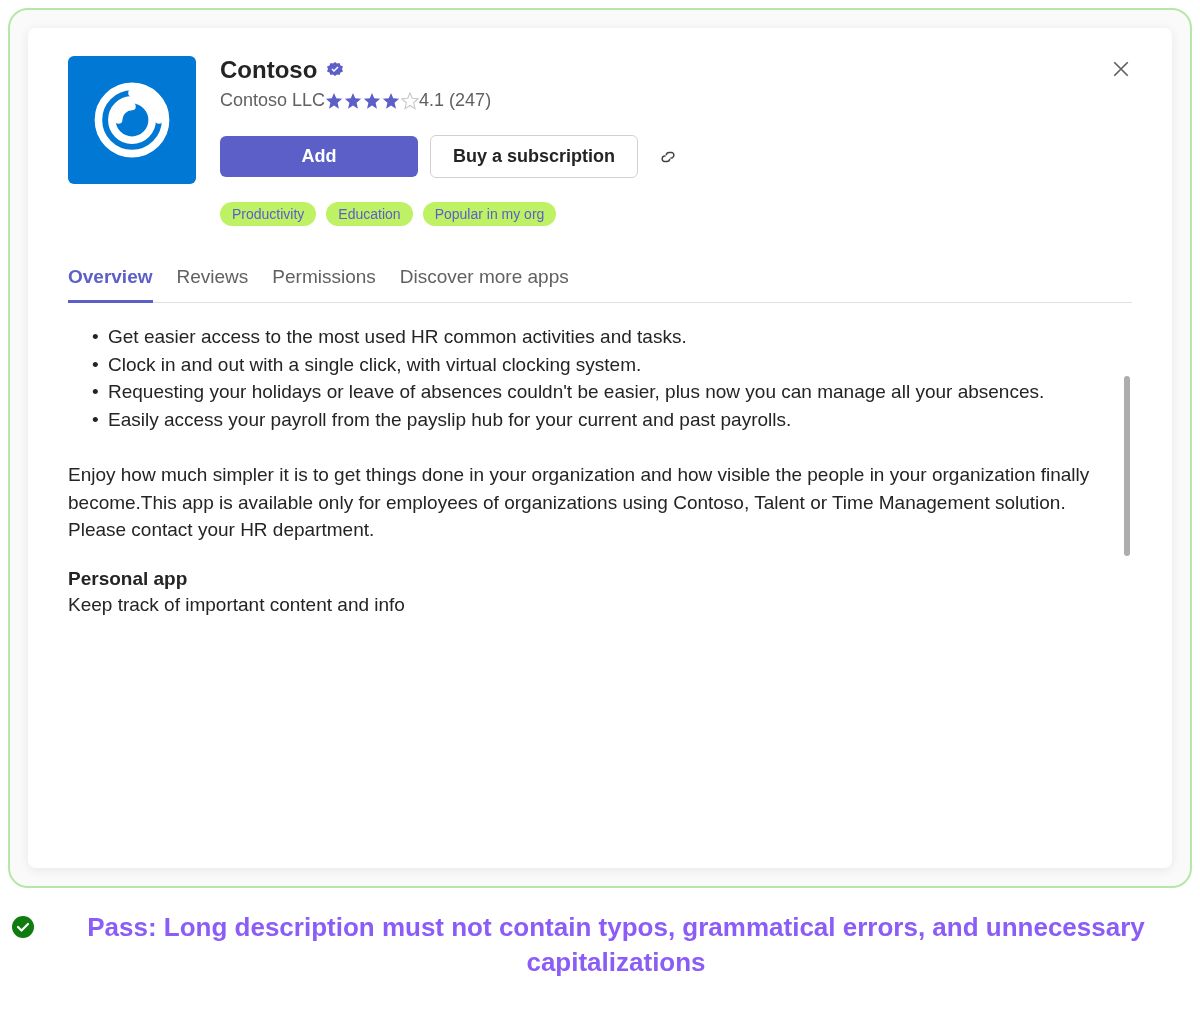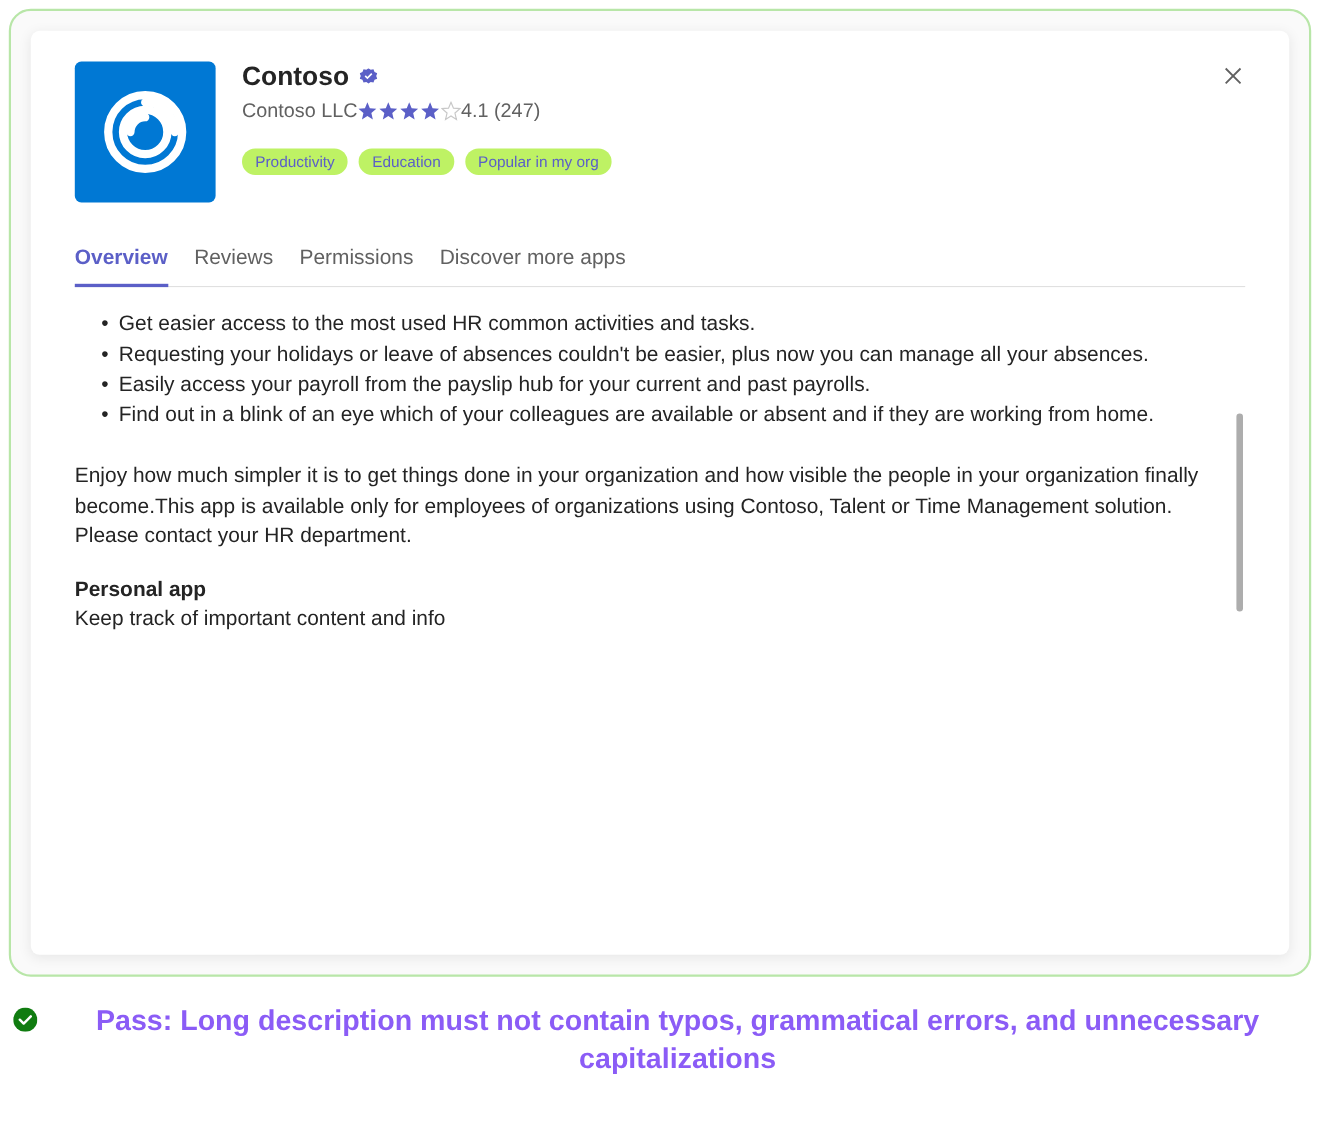--- a/index.html
+++ b/index.html
@@ -276,43 +276,52 @@
               </svg>
               <svg viewBox="0 0 20 20" class="star filled">
                 <path d="M10 1 L12.5 7 L19 7.5 L14 12 L15.5 18.5 L10 15 L4.5 18.5 L6 12 L1 7.5 L7.5 7 Z" fill="currentColor"></path>
               </svg>
               <svg viewBox="0 0 20 20" class="star empty">
                 <path d="M10 1 L12.5 7 L19 7.5 L14 12 L15.5 18.5 L10 15 L4.5 18.5 L6 12 L1 7.5 L7.5 7 Z" fill="none" stroke="currentColor" stroke-width="1.2"></path>
               </svg>
             </div>
           <div class="rating-text">4.1 (247)</div>
         </div>
+        <div class="button-row">
+          <button class="btn-primary">Add</button>
+          <button class="btn-secondary">Buy a subscription</button>
+          <div class="link-btn">
+            <svg viewBox="0 0 20 20">
+              <path d="M7.5 10 a3 3 0 0 1 0-4 l2-2 a3 3 0 0 1 4 4 l-1 1 M12.5 10 a3 3 0 0 1 0 4 l-2 2 a3 3 0 0 1 -4 -4 l1 -1" stroke="currentColor" stroke-width="1.5" fill="none" transform="rotate(45 10 10)"></path>
+            </svg>
+          </div>
+        </div>
         <div class="tags-row" id="tags-container">
             <div class="tag">Productivity</div>
             <div class="tag">Education</div>
             <div class="tag">Popular in my org</div>
           </div>
       </div>
     </div>
 
     <div class="tabs" id="tabs-container">
         <div class="tab active">Overview</div>
         <div class="tab">Reviews</div>
         <div class="tab">Permissions</div>
         <div class="tab">Discover more apps</div>
       </div>
 
     <div class="scrollbar-track"></div>
 
     <div class="content-scroll">
       <ul class="bullets" id="bullets-container">
           <li>Get easier access to the most used HR common activities and tasks.</li>
+          <li>Clock in and out with a single click, with virtual clocking system.</li>
           <li>Requesting your holidays or leave of absences couldn't be easier, plus now you can manage all your absences.</li>
           <li>Easily access your payroll from the payslip hub for your current and past payrolls.</li>
-          <li>Find out in a blink of an eye which of your colleagues are available or absent and if they are working from home.</li>
         </ul>
       <div class="outro">Enjoy how much simpler it is to get things done in your organization and how visible the people in your organization finally become.This app is available only for employees of organizations using Contoso, Talent or Time Management solution. Please contact your HR department.</div>
       <div class="section-title">Personal app</div>
       <div class="section-text">Keep track of important content and info</div>
     </div>
 
   </div>
 </div>
 
 <div class="caption-row">

